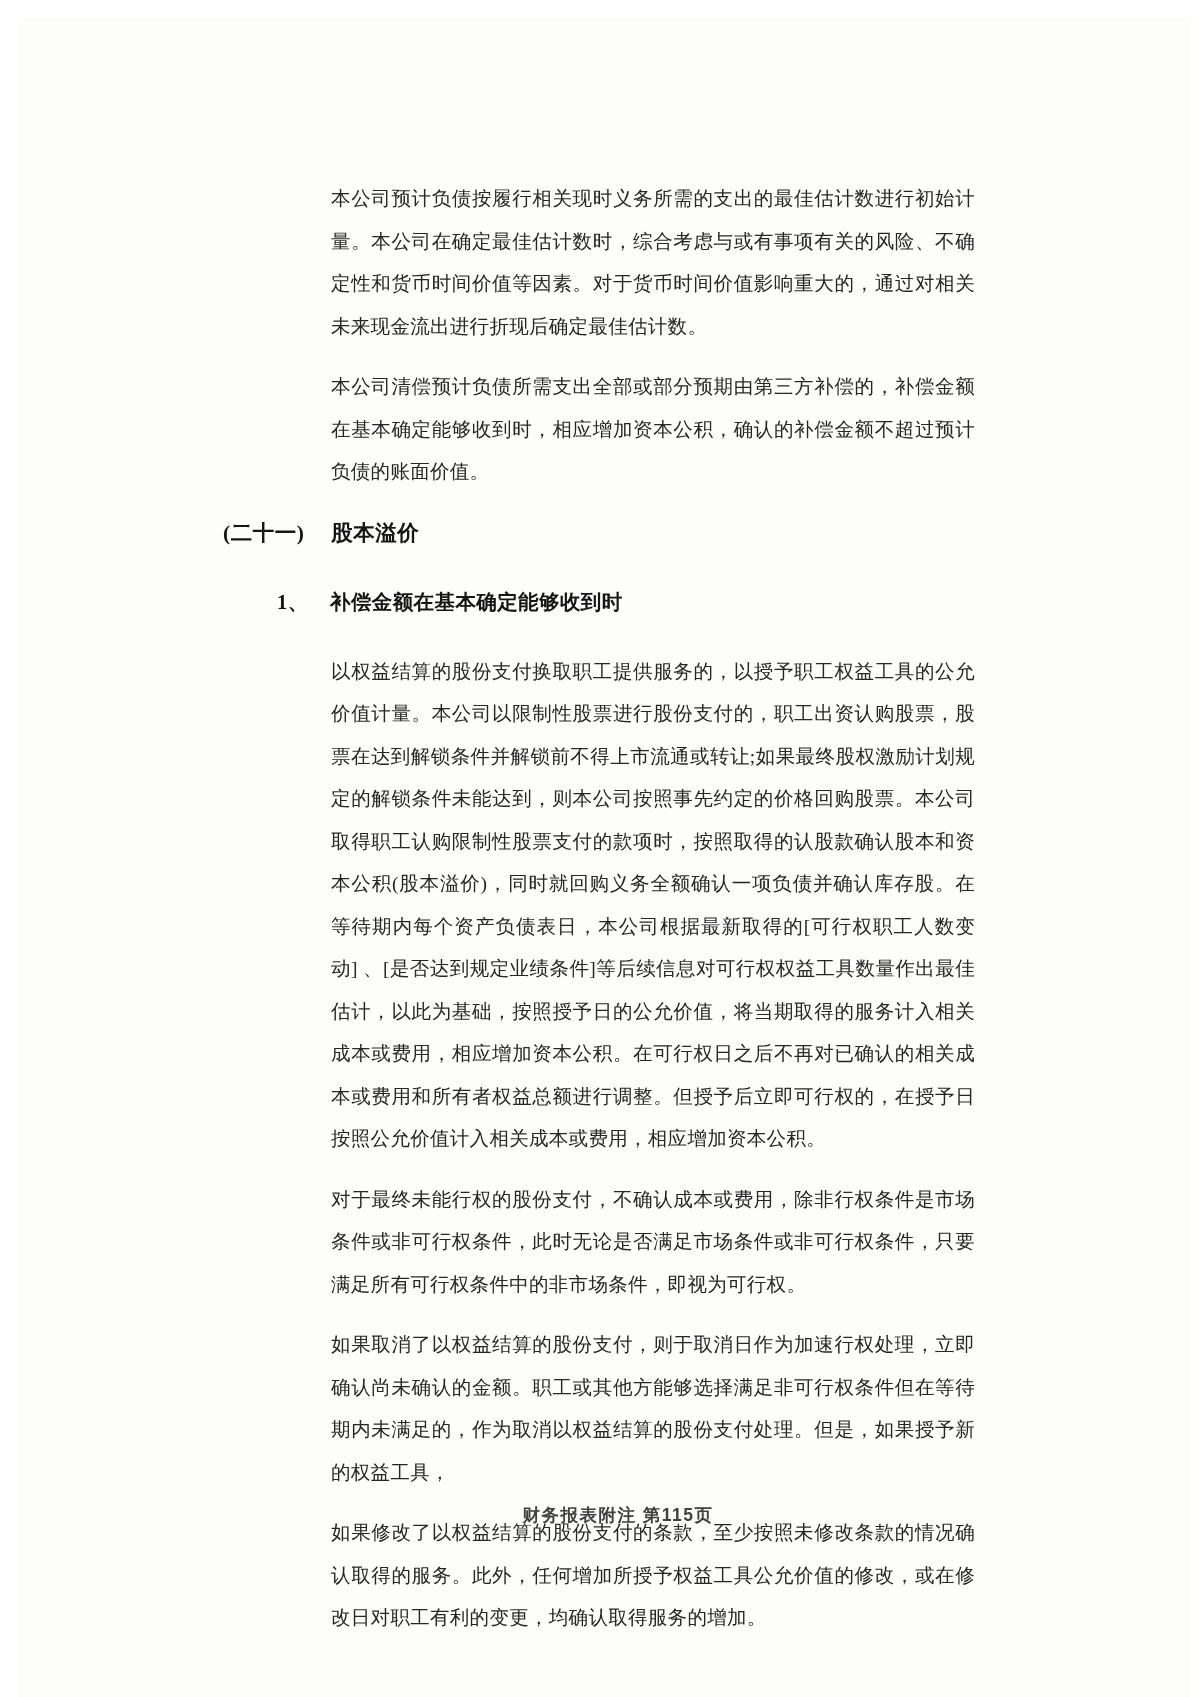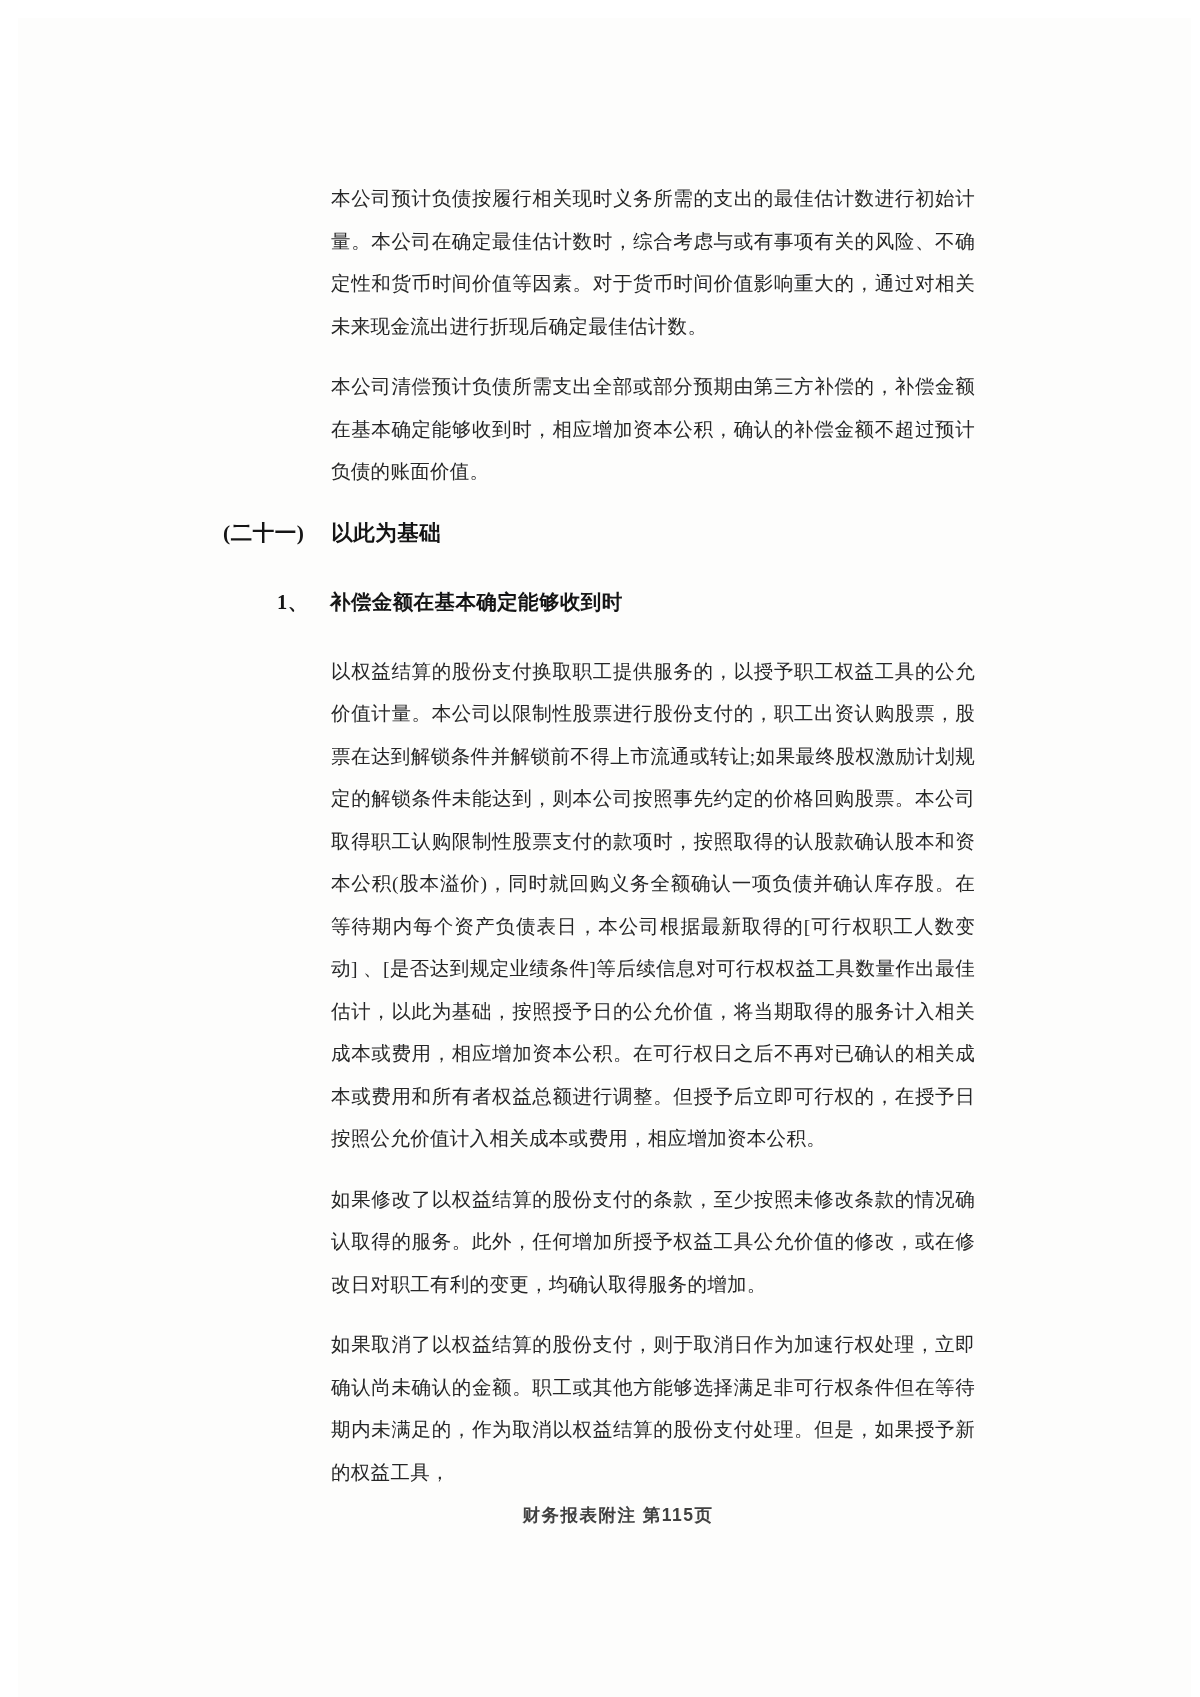--- a/index.html
+++ b/index.html
@@ -66,32 +66,33 @@
 <body>
 
 <div class="page">
   <main class="doc">
 
     <p class="para indent-a">本公司预计负债按履行相关现时义务所需的支出的最佳估计数进行初始计量。本公司在确定最佳估计数时，综合考虑与或有事项有关的风险、不确定性和货币时间价值等因素。对于货币时间价值影响重大的，通过对相关未来现金流出进行折现后确定最佳估计数。</p>
 
     <p class="para indent-a">本公司清偿预计负债所需支出全部或部分预期由第三方补偿的，补偿金额在基本确定能够收到时，相应增加资本公积，确认的补偿金额不超过预计负债的账面价值。</p>
 
     <h2 class="sec-head">
-      <span class="sec-num">(二十一)</span><span>以此为基础</span>
+      <span class="sec-num">(二十一)</span><span>股本溢价</span>
     </h2>
 
 
     <h3 class="sub-head">
       <span class="sub-num">1、</span>
       <span>补偿金额在基本确定能够收到时</span>
     </h3>
 
     <p class="para indent-a">以权益结算的股份支付换取职工提供服务的，以授予职工权益工具的公允价值计量。本公司以限制性股票进行股份支付的，职工出资认购股票，股票在达到解锁条件并解锁前不得上市流通或转让;如果最终股权激励计划规定的解锁条件未能达到，则本公司按照事先约定的价格回购股票。本公司取得职工认购限制性股票支付的款项时，按照取得的认股款确认股本和资本公积(股本溢价)，同时就回购义务全额确认一项负债并确认库存股。在等待期内每个资产负债表日，本公司根据最新取得的[可行权职工人数变动] 、[是否达到规定业绩条件]等后续信息对可行权权益工具数量作出最佳估计，以此为基础，按照授予日的公允价值，将当期取得的服务计入相关成本或费用，相应增加资本公积。在可行权日之后不再对已确认的相关成本或费用和所有者权益总额进行调整。但授予后立即可行权的，在授予日按照公允价值计入相关成本或费用，相应增加资本公积。</p>
 
+    <p class="para indent-a">对于最终未能行权的股份支付，不确认成本或费用，除非行权条件是市场条件或非可行权条件，此时无论是否满足市场条件或非可行权条件，只要满足所有可行权条件中的非市场条件，即视为可行权。</p>
+
+    <p class="para indent-a">如果取消了以权益结算的股份支付，则于取消日作为加速行权处理，立即确认尚未确认的金额。职工或其他方能够选择满足非可行权条件但在等待期内未满足的，作为取消以权益结算的股份支付处理。但是，如果授予新的权益工具，</p>
 
     <p class="para indent-a">如果修改了以权益结算的股份支付的条款，至少按照未修改条款的情况确认取得的服务。此外，任何增加所授予权益工具公允价值的修改，或在修改日对职工有利的变更，均确认取得服务的增加。</p>
-
-    <p class="para indent-a">如果取消了以权益结算的股份支付，则于取消日作为加速行权处理，立即确认尚未确认的金额。职工或其他方能够选择满足非可行权条件但在等待期内未满足的，作为取消以权益结算的股份支付处理。但是，如果授予新的权益工具，</p>
 
   </main>
 
   <footer class="footer">财务报表附注 第115页</footer>
 </div>
 
 </body></html>

